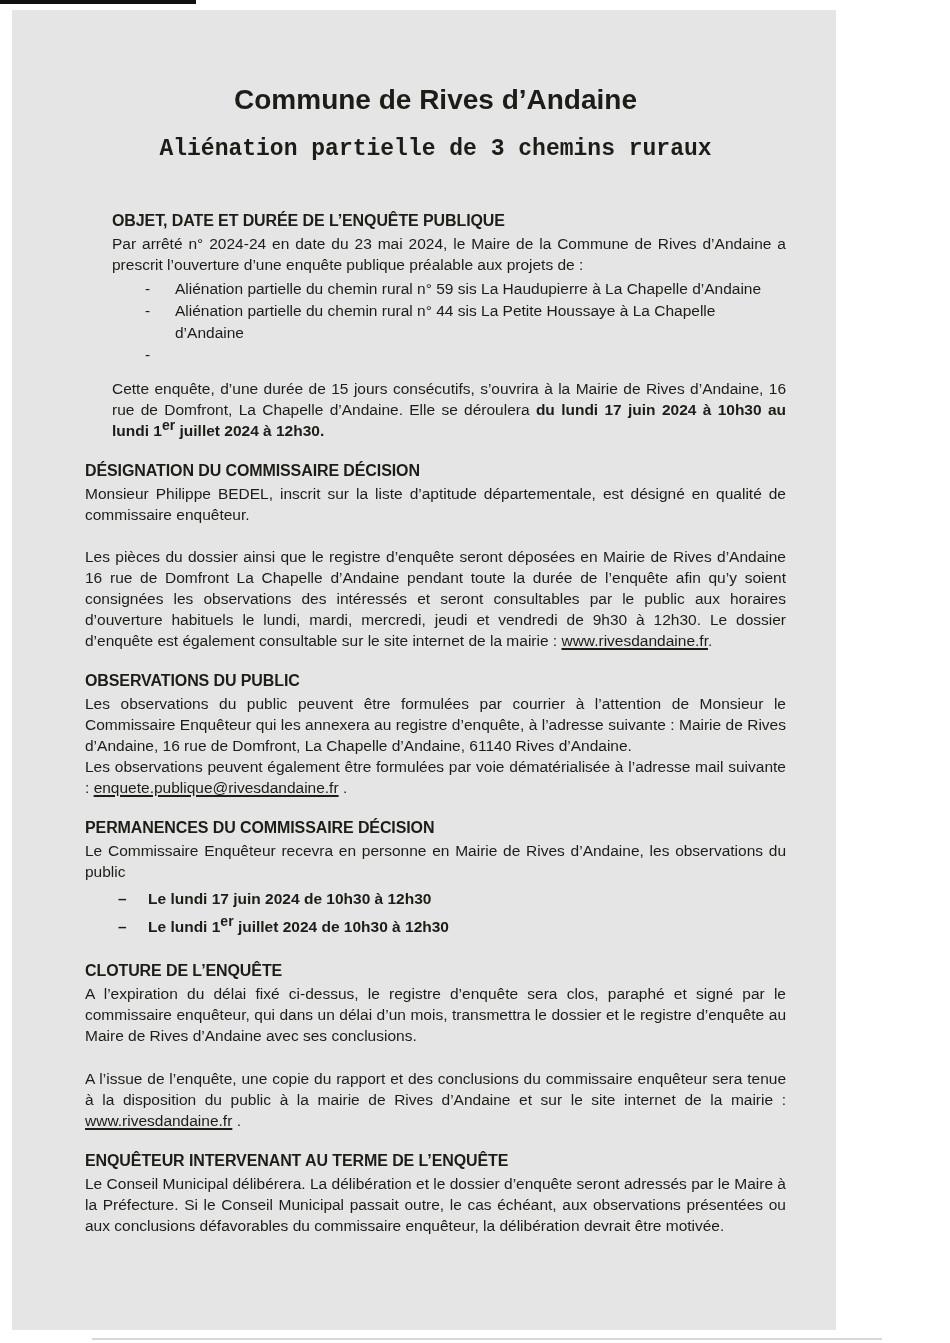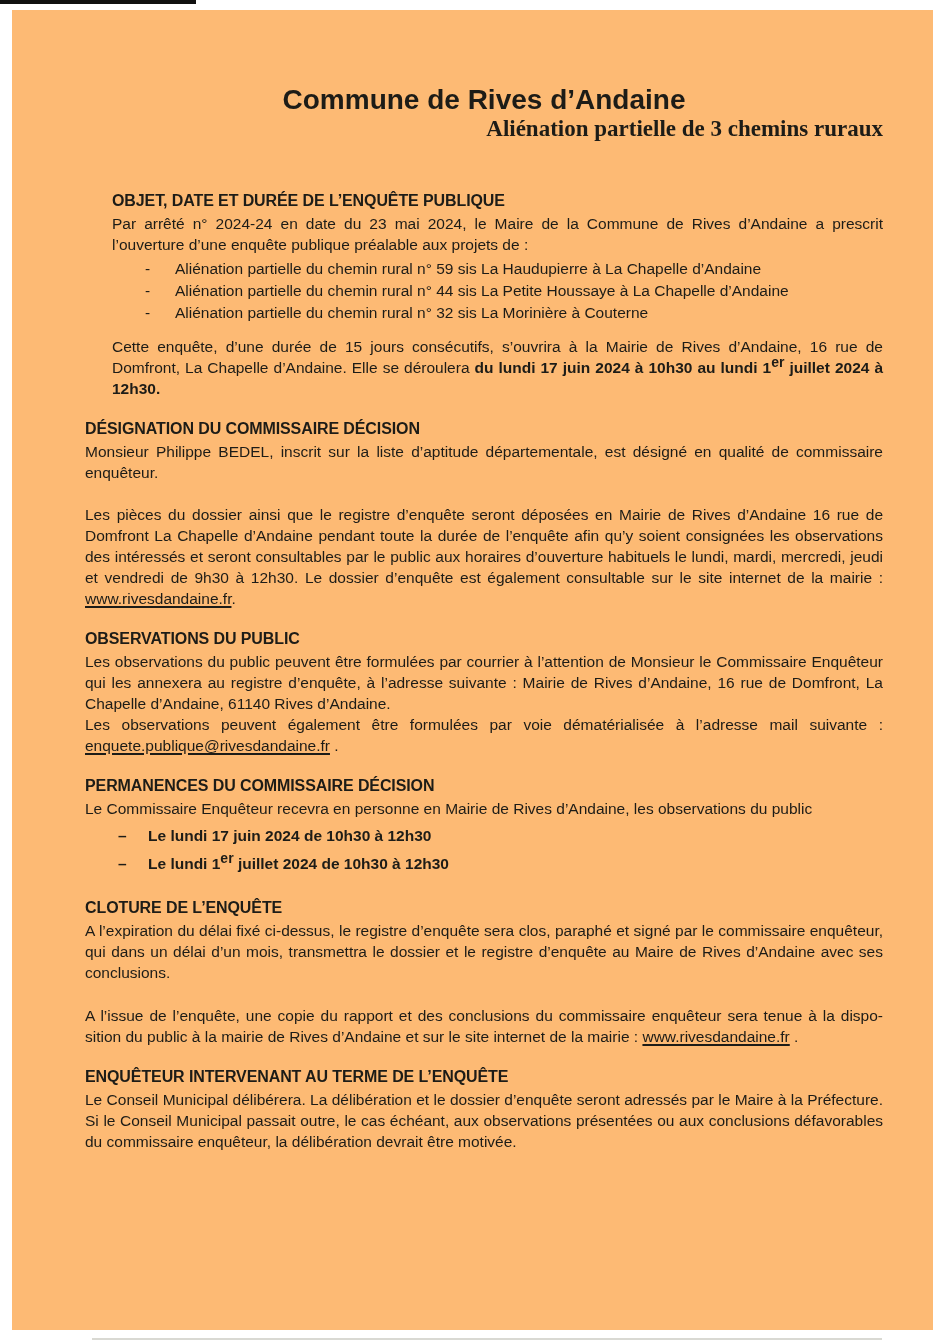--- a/index.html
+++ b/index.html
@@ -13,22 +13,22 @@
   .scan-strip-top {
     position: absolute; left: 0; top: 0; width: 196px; height: 4px;
     background: #111110;
   }
   .scan-strip-bottom {
     position: absolute; left: 92px; top: 1338px; width: 790px; height: 2px;
     background: #d9d9d3;
   }
   .page {
     position: absolute; left: 12px; top: 10px;
-    width: 921px; height: 1320px;
-    background: #fdba74;
+    width: 824px; height: 1320px;
+    background: #e5e5e5;
     color: #1d1c17;
     overflow: hidden;
   }
   .content { padding: 0 50px 0 73px; }
 
   
   .commune {
     margin-top: 74px;
     text-align: center;
     font-family: "Liberation Sans", sans-serif;
@@ -41,23 +41,23 @@
     display: inline-block;
     font-family: "Liberation Serif", serif;
     font-weight: 700;
     font-size: 58px;
     line-height: 1;
     letter-spacing: -2px;
     padding: 0 6px 4px 6px;
     border-bottom: 5px solid #191813;
   }
   .subtitle {
-    margin-top: 0;
-    text-align: right;
-    font-family: Liberation Serif, serif;
+    margin-top: 20px;
+    text-align: center;
+    font-family: Liberation Mono, monospace;
     font-weight: 700;
     font-size: 23px;
   }
 
   
   .sections { margin-top: 50px; }
   .sec { margin-top: 21px; }
   .sec:first-child { margin-top: 0; margin-left: 27px; }
   h2 {
     margin: 0 0 3px 0;
@@ -104,21 +104,20 @@
             <div class="li">
               <span class="marker">-</span>
               <span class="li-text"><span>Aliénation partielle du chemin rural n° 59 sis La Haudupierre à La Chapelle d’Andaine</span></span>
             </div>
             <div class="li">
               <span class="marker">-</span>
               <span class="li-text"><span>Aliénation partielle du chemin rural n° 44 sis La Petite Houssaye à La Chapelle d’Andaine</span></span>
             </div>
             <div class="li">
               <span class="marker">-</span>
-              <span class="li-text"><span>Aliénation partielle du chemin rural n° 32 sis La Morinière à Couterne</span></span>
             </div>
           </div>
           <p class="para"><span>Cette enquête, d’une durée de 15 jours consécutifs, s’ouvrira à la Mairie de Rives d’Andaine, 16 rue de Domfront, La Chapelle d’Andaine. Elle se déroulera </span><span class="b">du lundi 17 juin 2024 à 10h30 au lundi 1</span><span class="b"><sup>er</sup></span><span class="b"> juillet 2024 à 12h30.</span></p>
         </section>
         <section class="sec">
           <h2>DÉSIGNATION DU COMMISSAIRE DÉCISION</h2>
           <p class="para"><span>Monsieur Philippe BEDEL, inscrit sur la liste d’aptitude départementale, est désigné en qualité de commissaire enquêteur.</span></p>
         </section>
         <section class="sec">
           <p class="para"><span>Les pièces du dossier ainsi que le registre d’enquête seront déposées en Mairie de Rives d’Andaine 16 rue de Domfront La Chapelle d’Andaine pendant toute la durée de l’enquête afin qu’y soient consignées les observa­tions des intéressés et seront consultables par le public aux horaires d’ouverture habituels le lundi, mardi, mer­credi, jeudi et vendredi de 9h30 à 12h30. Le dossier d’enquête est également consultable sur le site internet de la mairie : </span><a href="#" class="doclink">www.rivesdandaine.fr</a><span>.</span></p>

